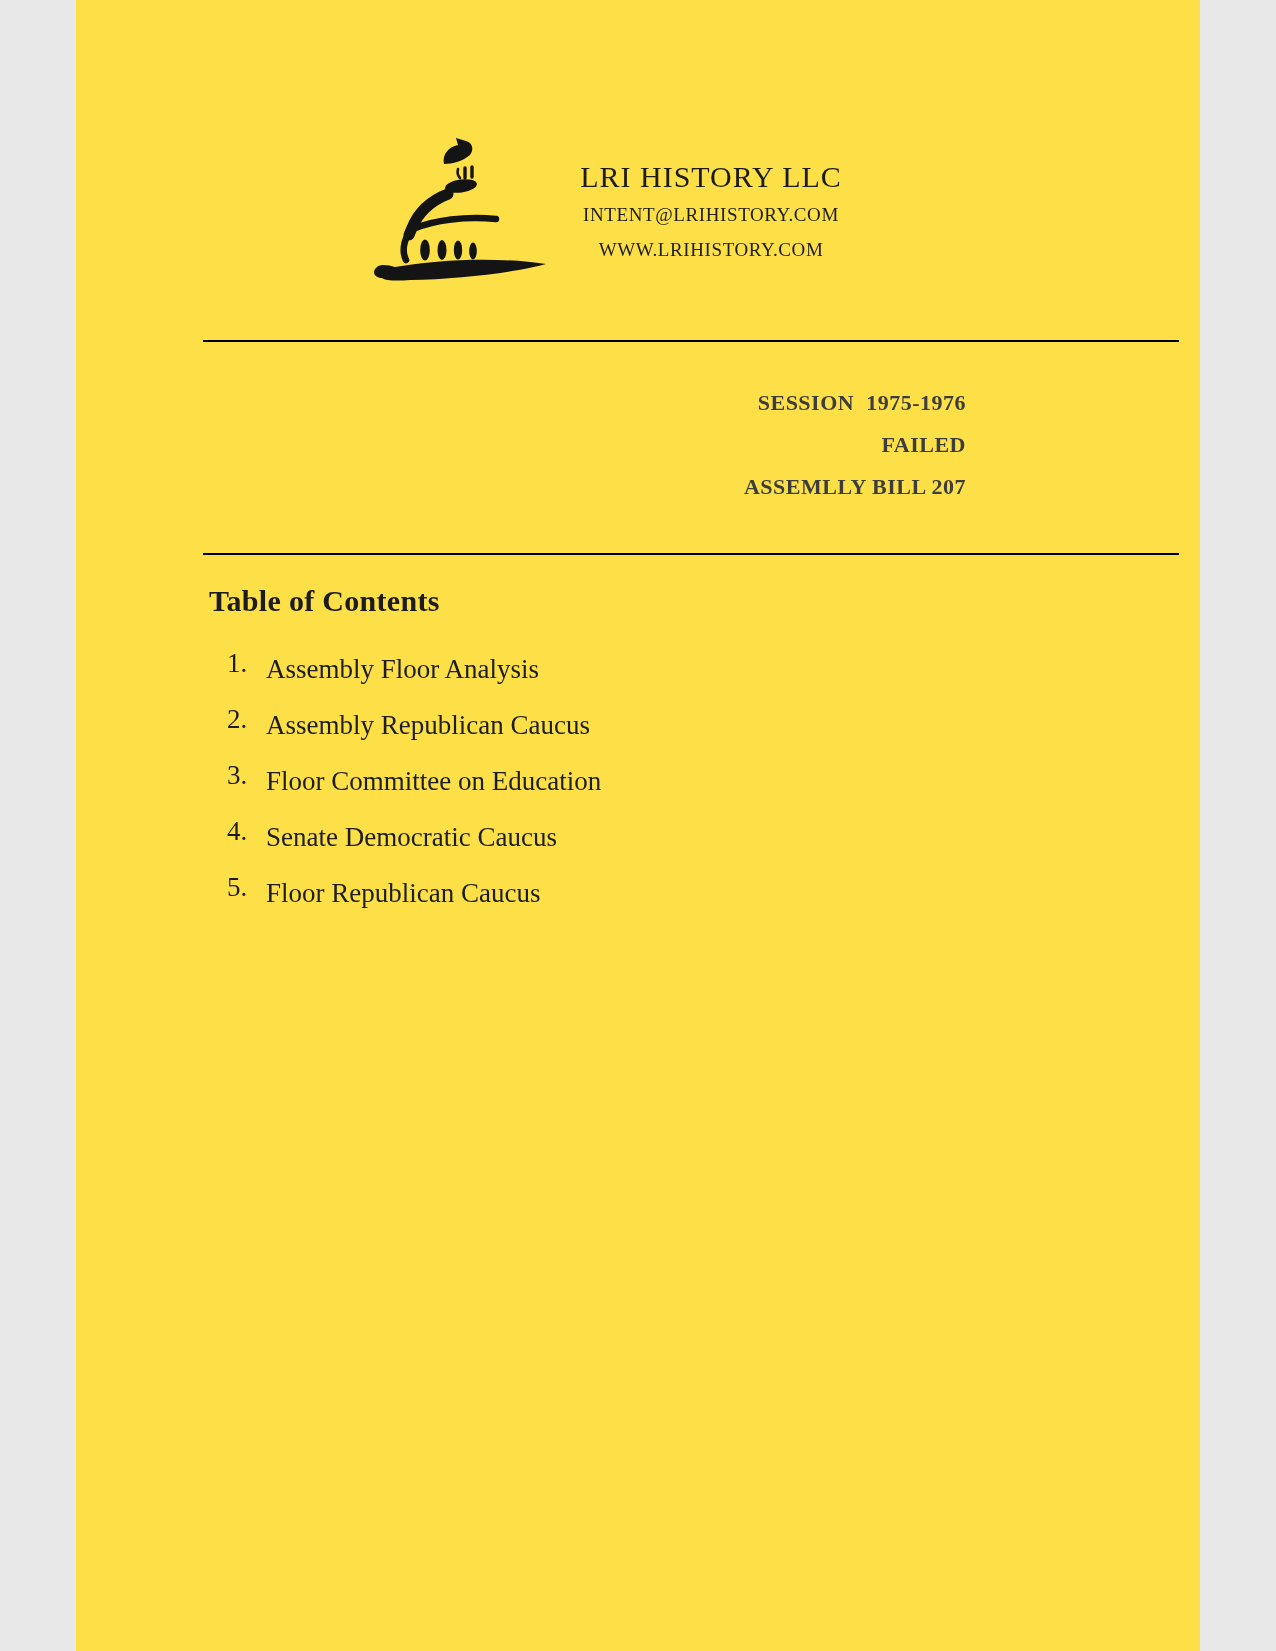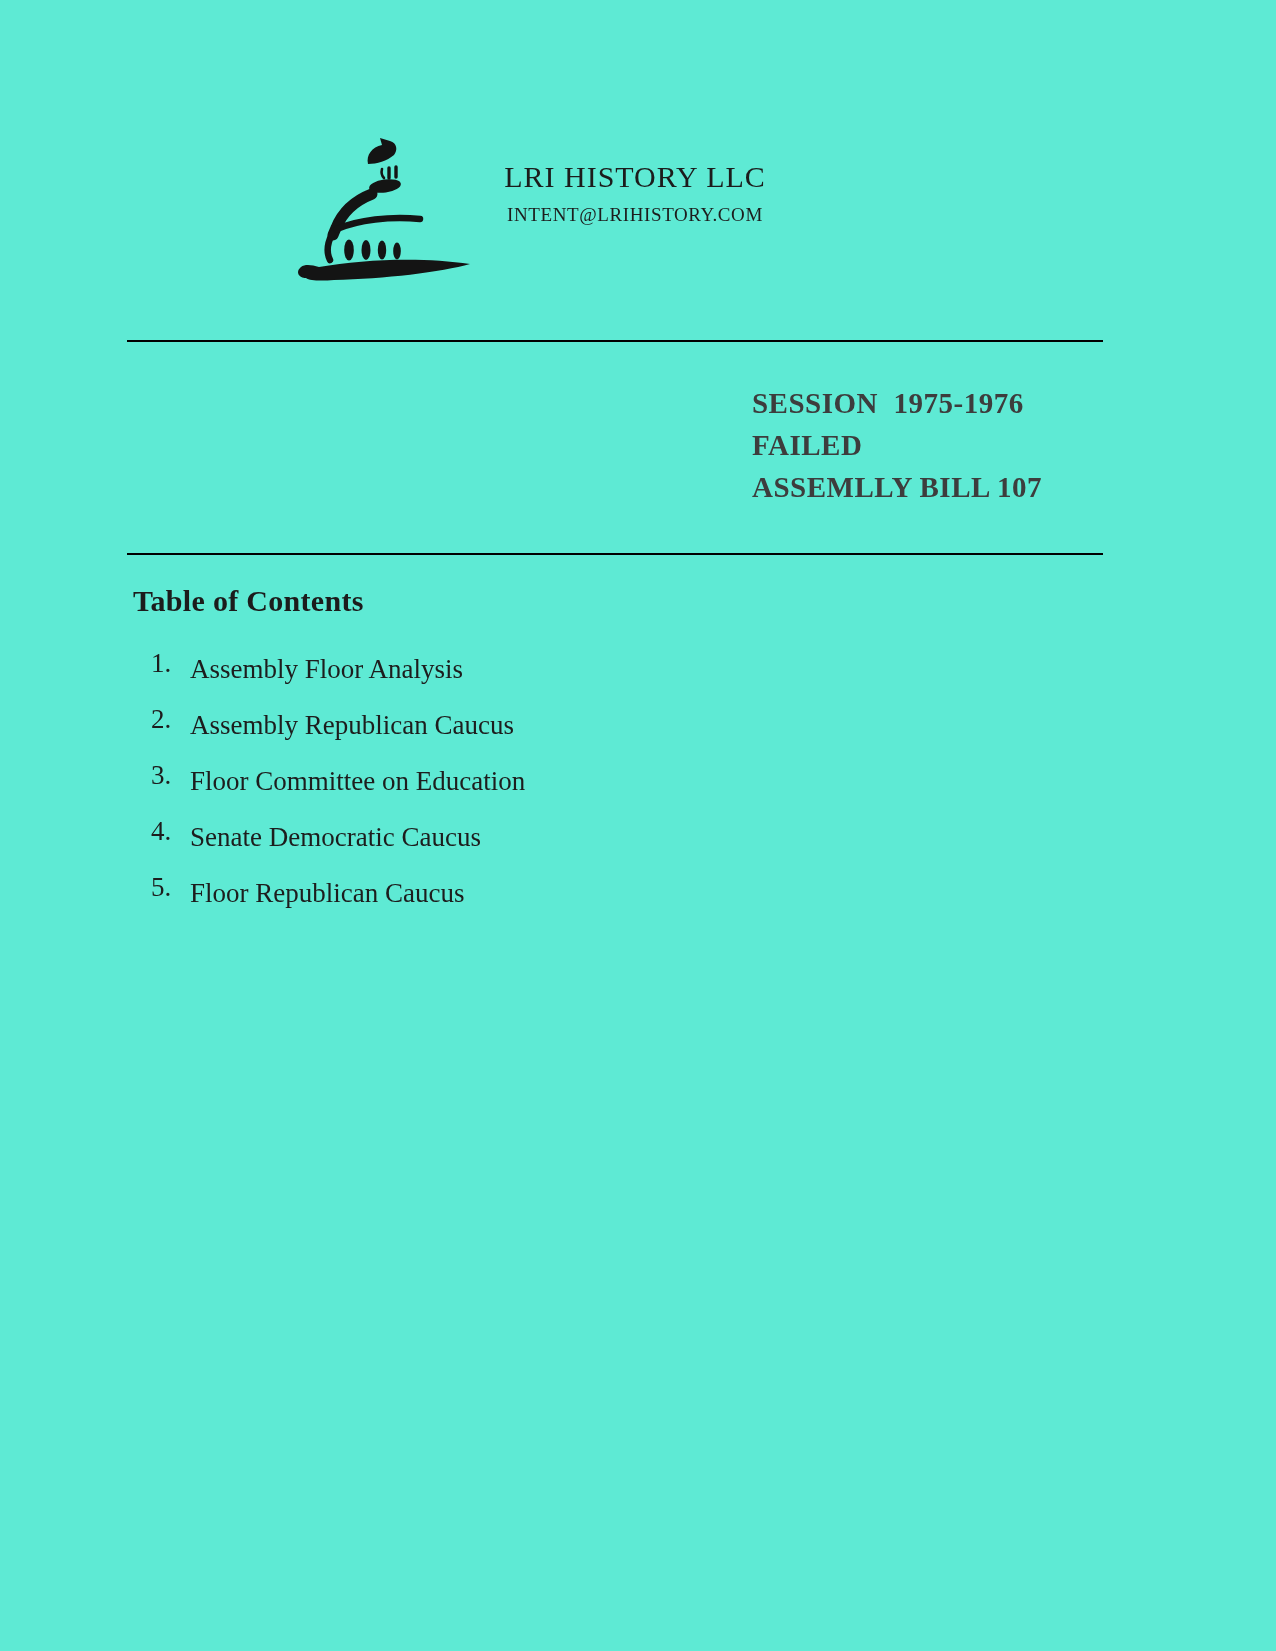--- a/index.html
+++ b/index.html
@@ -1,40 +1,41 @@
 <!DOCTYPE html>
 <html><head>
 <meta charset="utf-8">
 <style>
   html,body{margin:0;padding:0;background:#e8e8e8;}
   .page{
     position:relative;
-    width:1276px;height:1651px;
+    width:1124px;height:1651px;
     margin:0 auto;
-    background:#5eead4;
+    background:#fde047;
     font-family:"Liberation Serif","DejaVu Serif",serif;
     color:#1d1d1d;
     overflow:hidden;
   }
   
   .logo{position:absolute;left:292px;top:128px;width:190px;height:162px;}
   .org-block{position:absolute;left:430px;top:158px;width:410px;text-align:center;}
   .company{font-size:30px;letter-spacing:1px;color:#1c1c1c;line-height:38px;}
   .email{font-size:19px;letter-spacing:0.6px;margin-top:6px;line-height:25px;}
   .website{font-size:19px;letter-spacing:0.6px;margin-top:10px;line-height:25px;}
   .phone{font-size:18px;margin-top:9px;line-height:24px;color:#222;}
   
   .rule{position:absolute;left:127px;width:976px;height:2px;background:#000;}
   .rule-top{top:340px;}
   .rule-mid{top:553px;}
   
   .session-block{
     position:absolute;top:382px;right:234px;
+    text-align:right;
     font-weight:bold;
-    font-size:29px;line-height:42px;
+    font-size:22px;line-height:42px;
     color:#3d3d3d;
     letter-spacing:0.5px;
     margin-left:36px;
   }
   .session-line{white-space:pre;}
   
   .toc-heading{
     position:absolute;left:133px;top:584px;
     font-size:30px;font-weight:bold;color:#1c1c1c;
     letter-spacing:0.3px;
@@ -73,28 +74,29 @@
         <ellipse cx="105" cy="123" rx="3.8" ry="8.5" fill="#141414" stroke="none"></ellipse>
 
         <path d="M14,150 C7,150 3,144 9,139 C13,136 20,137 27,139 C72,131 132,129 178,136 C150,144 92,151 42,152 C30,153 18,153 14,150 Z" fill="#141414" stroke="none"></path>
       </g>
     </svg>
   </div>
 
   <div class="org-block">
     <div class="company">LRI HISTORY LLC</div>
     <div class="email">INTENT@LRIHISTORY.COM</div>
+    <div class="website">WWW.LRIHISTORY.COM</div>
   </div>
 
   <div class="rule rule-top"></div>
 
   <div class="session-block">
     <div class="session-line">SESSION  1975-1976</div>
     <div class="session-line">FAILED</div>
-    <div class="session-line">ASSEMLLY BILL 107</div>
+    <div class="session-line">ASSEMLLY BILL 207</div>
   </div>
 
   <div class="rule rule-mid"></div>
 
   <div class="toc-heading">Table of Contents</div>
 
   <div class="toc-list">
     <div class="toc-item">
       <span class="toc-num">1.</span>
       <span class="toc-label">Assembly Floor Analysis</span>

